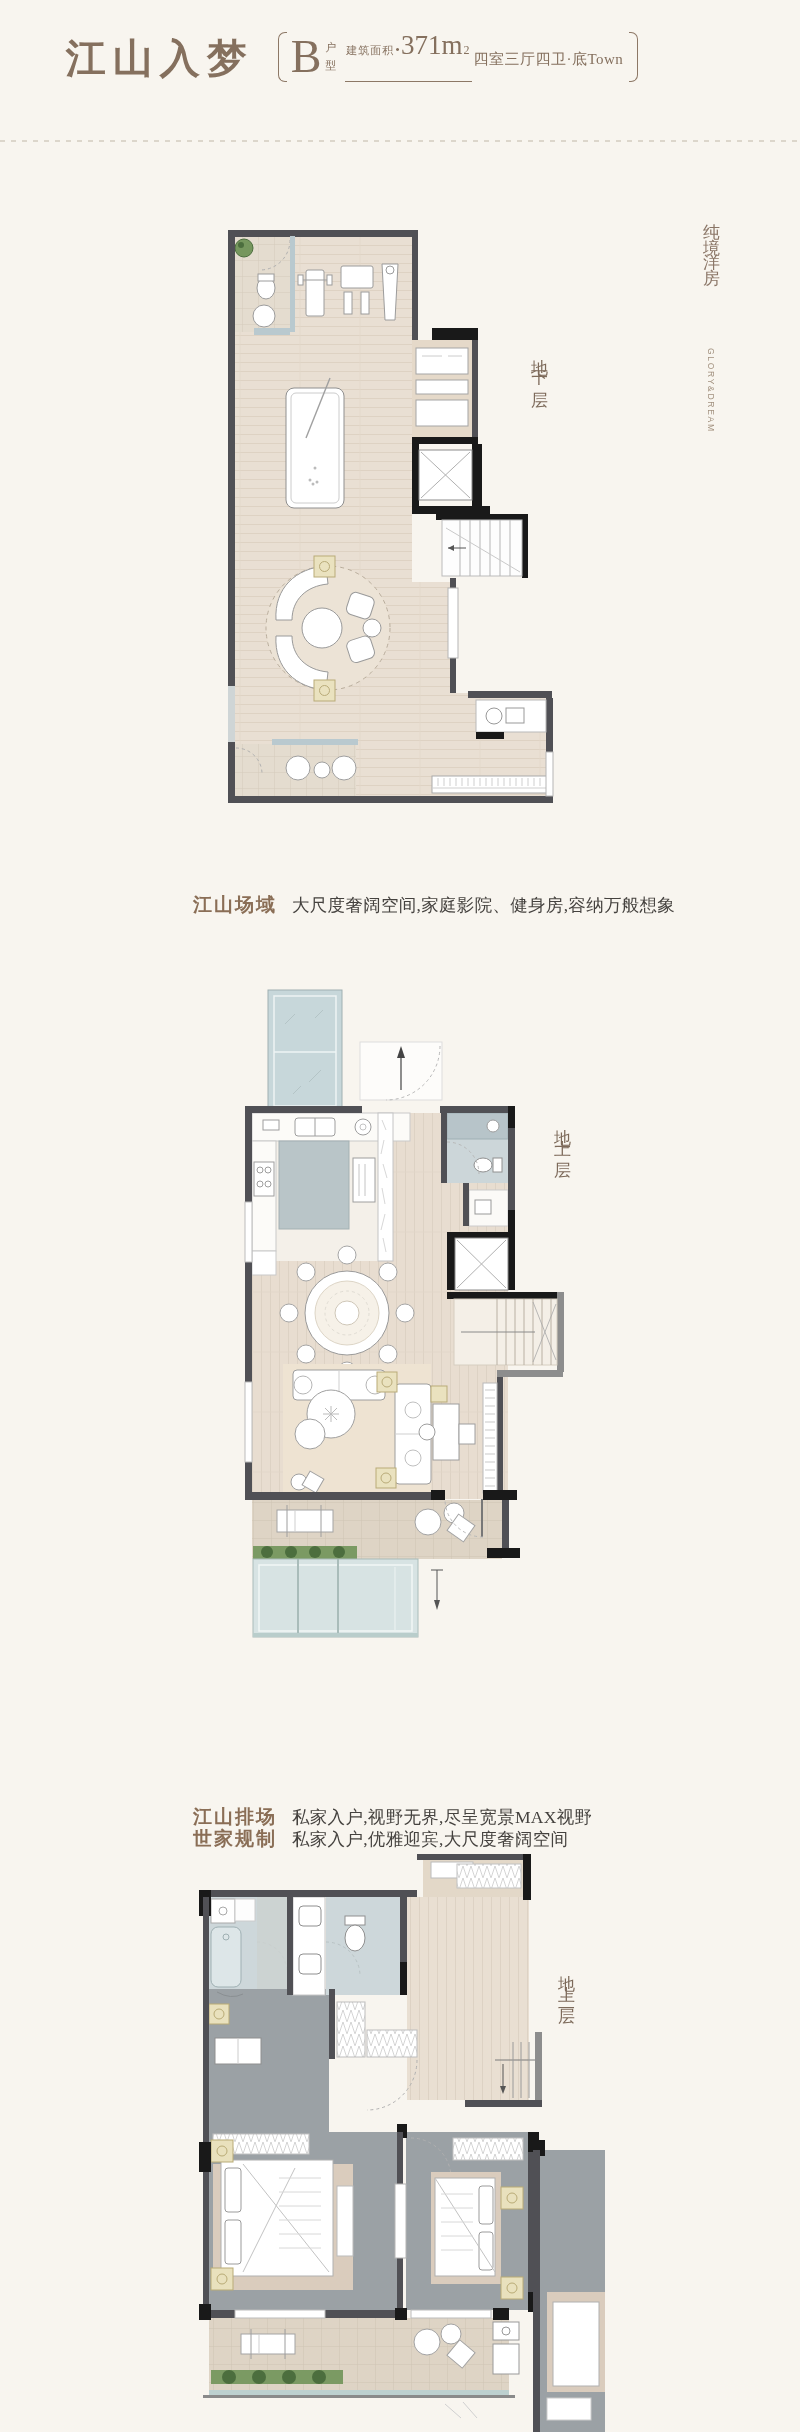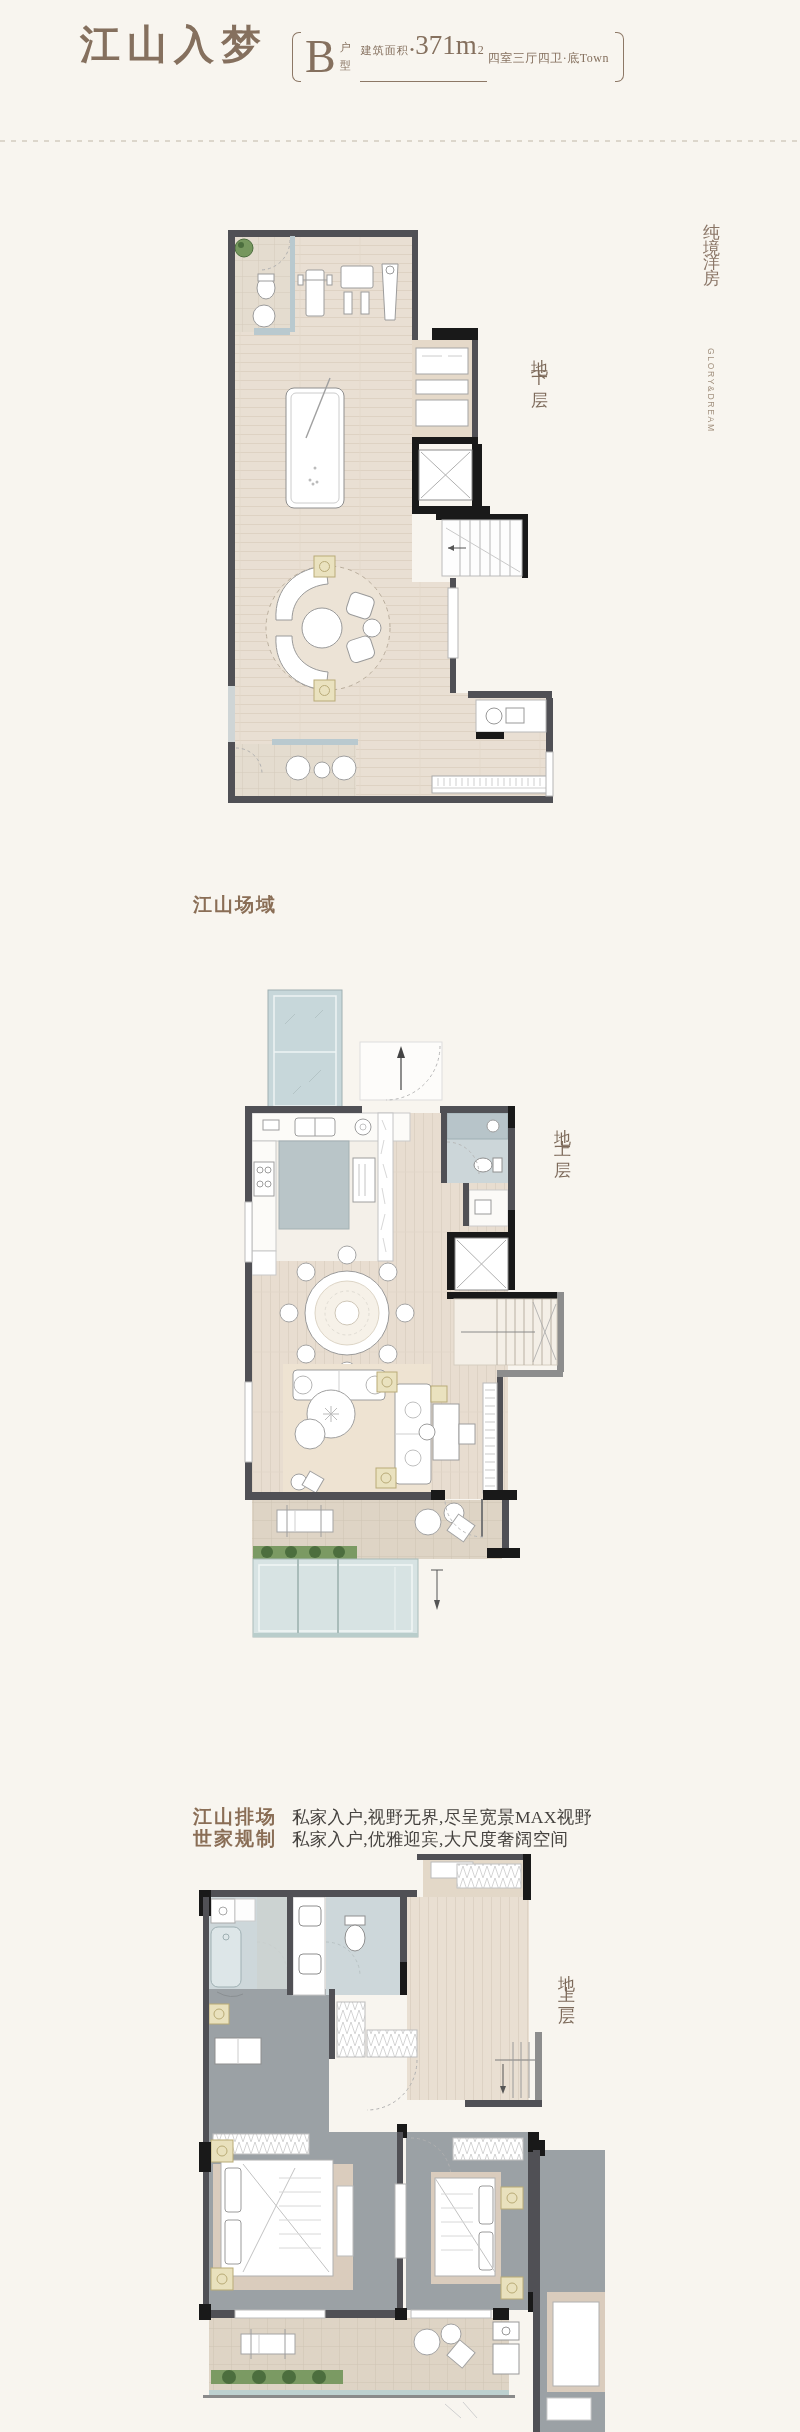--- a/index.html
+++ b/index.html
@@ -6,35 +6,35 @@
     --page_bg:#f8f5ef; --brand:#85705e; --text_dark:#45423f;
   }
   html,body{margin:0;padding:0;}
   body{
     width:800px;height:2432px;position:relative;overflow:hidden;
     background:var(--page_bg);
     font-family:"Liberation Serif","DejaVu Serif",serif;color:var(--text_dark);
   }
   .abs{position:absolute;}
   
-  .hdr{top:22px;left:0;width:704px;display:flex;justify-content:center;align-items:flex-start;gap:24px;}
+  .hdr{top:22px;left:0;width:704px;display:flex;justify-content:center;align-items:flex-end;gap:24px;}
   .title{font-size:40px;font-weight:700;color:var(--brand);letter-spacing:7px;line-height:1.15;margin:0;}
   .badge{display:flex;align-items:stretch;margin-top:10px;color:var(--brand);height:50px;}
   .brk{width:8px;border:1.3px solid #8d7866;}
   .brk-l{border-right:none;border-radius:7px 0 0 7px;margin-right:4px;}
   .brk-r{border-left:none;border-radius:0 7px 7px 0;margin-left:5px;}
   .uletter{font-size:46px;line-height:50px;font-weight:400;}
   .ucol{display:flex;flex-direction:column;justify-content:center;font-size:11px;line-height:1.6;margin:0 8px 0 4px;letter-spacing:1px;}
   .uinfo{display:flex;justify-content:center;}
   .uinfo .r1{display:flex;align-items:baseline;border-bottom:1px solid #8d7866;padding:0 3px 1px 1px;}
   .r1 .lbl{font-size:11px;letter-spacing:1px;}
   .r1 .dot{font-size:13px;margin:0 1px;}
   .r1 .num{font-size:27px;line-height:1;}
   .r1 sup{font-size:12px;margin-left:1px;}
-  .r2{font-size:12px;letter-spacing:.5px;padding:18px 1px 0;}
+  .r2{font-size:15px;letter-spacing:.5px;padding:18px 1px 0;}
   
   .dash{top:140px;left:0;width:800px;height:2px;
     background:repeating-linear-gradient(90deg,#dcd6cb 0 5px,transparent 5px 11px);}
   
   .vlabel{writing-mode:vertical-rl;font-size:17px;letter-spacing:11px;color:#7d6a5a;}
   .banner-cn{writing-mode:vertical-rl;font-size:17px;letter-spacing:15px;color:#8a7566;}
   .banner-en{writing-mode:vertical-rl;font-size:8.5px;letter-spacing:1.7px;color:#a2917f;font-family:"Liberation Sans",sans-serif;}
   
   .caption{display:flex;align-items:baseline;gap:15px;white-space:nowrap;}
   .caption .ct{font-size:19px;font-weight:700;color:#8a6e56;letter-spacing:2px;margin-top:32px;}
@@ -71,20 +71,21 @@
 
 <div class="abs banner-cn" style="left:700px;top:210px;">纯境洋房</div>
 <div class="abs banner-en" style="left:706px;top:348px;">GLORY&amp;DREAM</div>
 
 <div class="abs vlabel" style="left:528px;top:346px;">地下一层</div>
 <div class="abs vlabel" style="left:551px;top:1116px;">地上一层</div>
 <div class="abs vlabel" style="left:555px;top:1962px;">地上二层</div>
 
 <div class="abs caption" style="left:193px;top:860px;">
   <span class="ct">江山场域</span>
+  <span class="cx">大尺度奢阔空间,家庭影院、健身房,容纳万般想象</span>
 </div>
 <div class="abs caption" style="left:193px;top:1794px;text-align:right;">
   <span class="ct">世家规制</span>
   <span class="cx">私家入户,优雅迎宾,大尺度奢阔空间</span>
 </div>
 <div class="abs caption" style="left:193px;top:1772px;justify-content:center;">
   <span class="ct">江山排场</span>
   <span class="cx">私家入户,视野无界,尽呈宽景MAX视野</span>
 </div>
 

